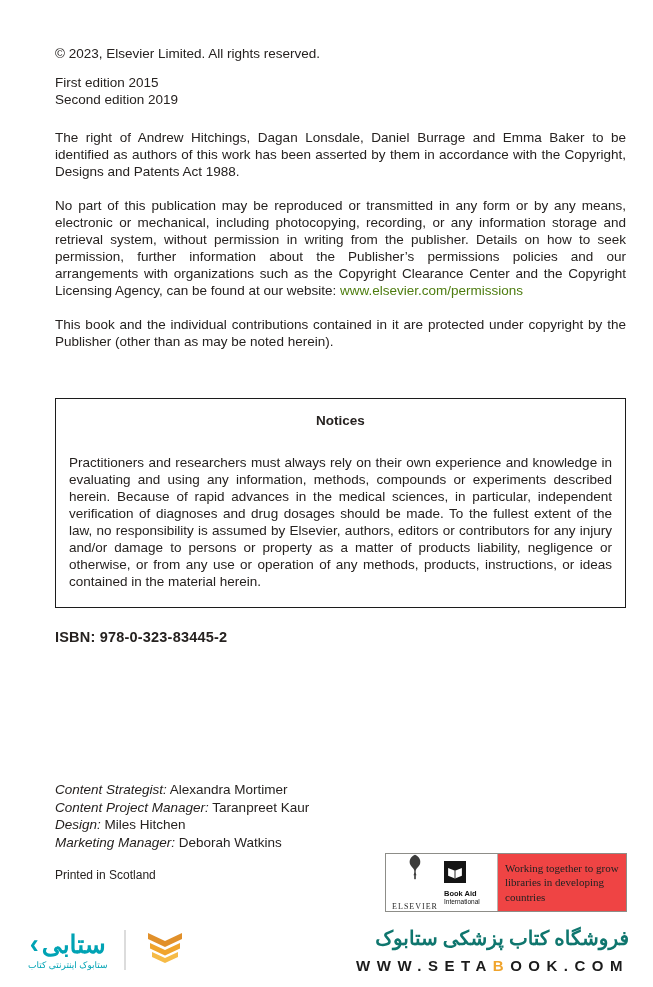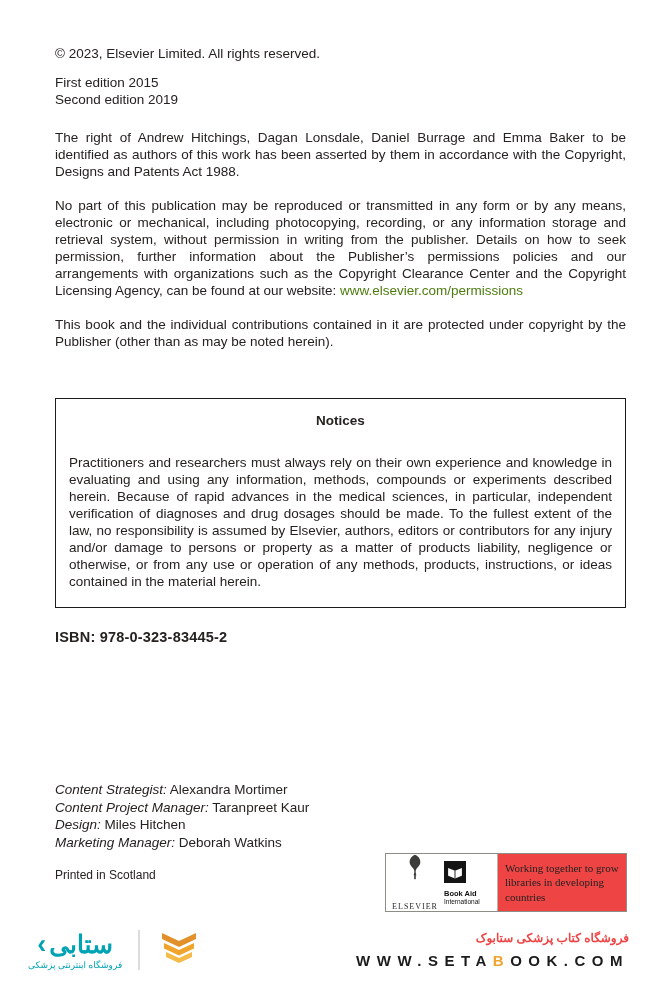--- a/index.html
+++ b/index.html
@@ -100,21 +100,21 @@
   }
   .seta-chev { font-size: 27px; line-height: 26px; font-weight: bold; }
   .seta-sub { color: #00a3b4; font-size: 9px; margin-top: 3px; }
   .footer-divider { width: 2px; height: 40px; background: #dcdcdc; margin: 0 16px; }
   .footer-right {
     margin-left: auto;
     display: flex; flex-direction: column;
     align-items: flex-end;
     gap: 7px;
   }
-  .store-name { font-size: 12px; font-weight: bold; color: #ef4444; }
+  .store-name { font-size: 20px; font-weight: bold; color: #0f766e; font-family: Liberation Serif, serif; }
   .url { font-size: 15px; font-weight: bold; letter-spacing: 6.5px; color: #1b1b1b; }
   .url .hl { color: #f0a42c; }
 </style>
 </head>
 <body>
 
 <div class="page">
   <div class="content">
 
     <p class="line">© 2023, Elsevier Limited. All rights reserved.</p>
@@ -170,21 +170,21 @@
     </div>
     <div class="bookaid-tagline">Working together to grow libraries in developing countries</div>
   </div>
 
   <div class="footer">
     <div class="seta-logo">
       <div class="seta-word">
         <span class="seta-chev">‹</span>
         <span dir="rtl">ستابی</span>
       </div>
-      <div class="seta-sub" dir="rtl">فروشگاه اینترنتی پزشکی</div>
+      <div class="seta-sub" dir="rtl">ستابوک اینترنتی کتاب</div>
     </div>
 
     <div class="footer-divider"></div>
 
     <span>
       <svg width="46" height="46" viewBox="0 0 46 46" aria-hidden="true">
         <path d="M6 8 L23 16 L40 8 L40 14 L23 22 L6 14 Z" fill="#e1902a"></path>
         <path d="M8 18 L23 25 L38 18 L38 23.5 L23 30.5 L8 23.5 Z" fill="#f0a42c"></path>
         <path d="M10 27 L23 33 L36 27 L36 32 L23 38 L10 32 Z" fill="#f6bb47"></path>
       </svg>

